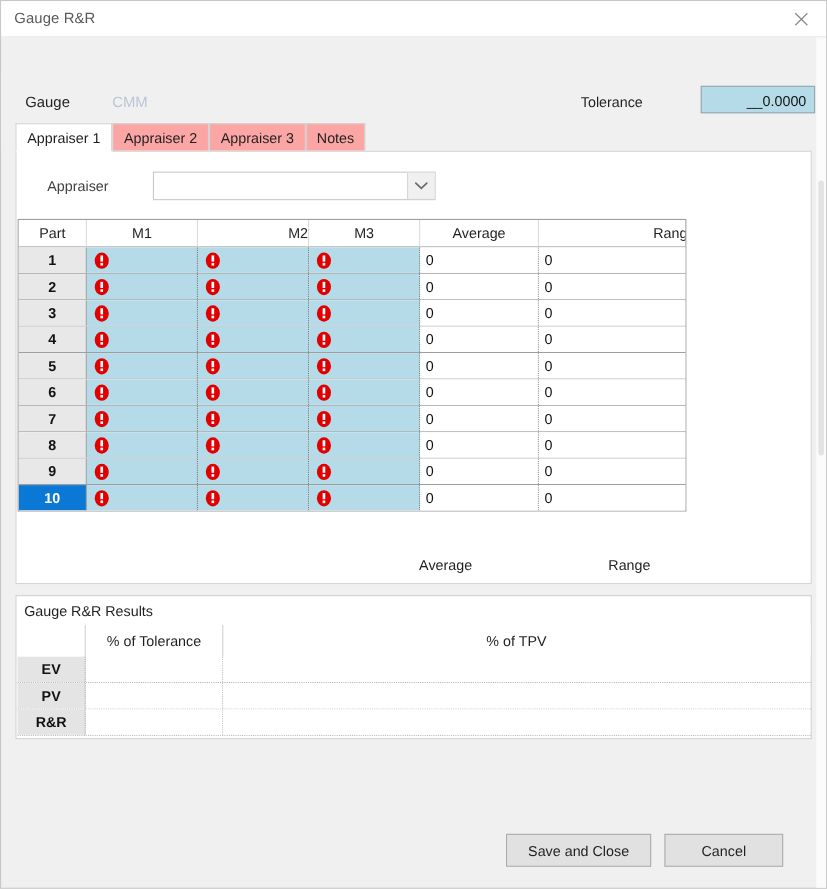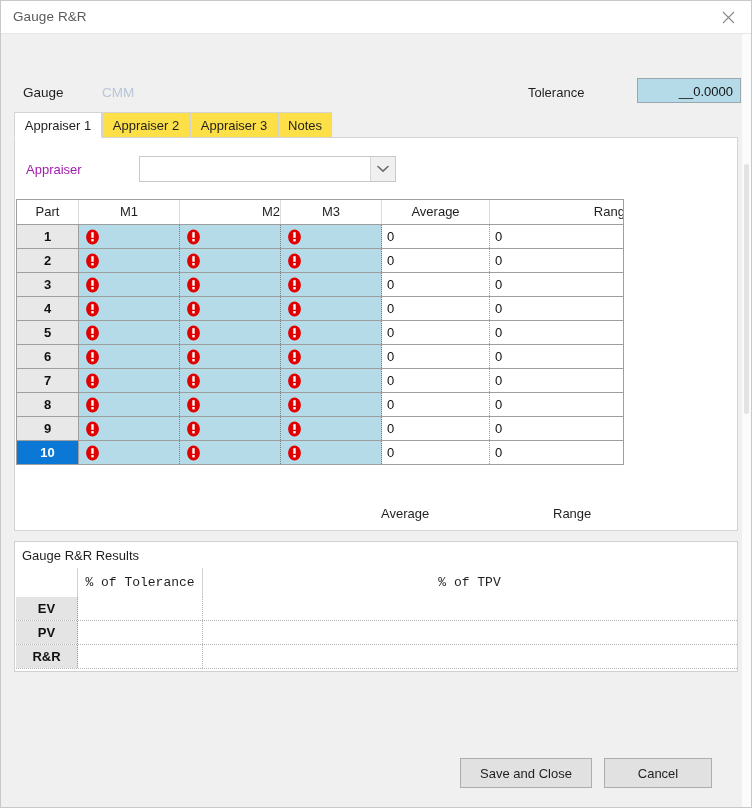--- a/index.html
+++ b/index.html
@@ -96,21 +96,21 @@
   #tabstrip {
     position: absolute;
     left: 13px; top: 111px;
     width: 724px; height: 26px;
   }
   .tab {
     position: absolute;
     top: 0;
     height: 26px;
     box-sizing: border-box;
-    background: #fde047;
+    background: #fca5a5;
     border: 1px solid #d4d4d4;
     border-bottom: none;
     font-size: 13px;
     color: #1f1f1f;
     display: flex;
     align-items: center;
     justify-content: center;
     cursor: default;
   }
   .tab.active {
@@ -124,23 +124,23 @@
     left: 13px; top: 136px;
     width: 724px; height: 394px;
     background: #ffffff;
     border: 1px solid #d4d4d4;
     box-sizing: border-box;
   }
 
   
   #appraiser-label {
     position: absolute;
-    left: 11px; top: 24px;
-    font-size: 13px;
-    color: #a21caf;
+    left: 28px; top: 24px;
+    font-size: 13px;
+    color: #404040;
   }
   #appraiser-select {
     position: absolute;
     left: 124px; top: 18px;
     width: 257px; height: 26px;
     background: #ffffff;
     border: 1px solid #c8c8c8;
     box-sizing: border-box;
   }
   #appraiser-select .arrowbox {
@@ -260,21 +260,20 @@
   #results-table {
     position: absolute;
     left: 1px; top: 26px;
     width: 721px; height: 120px;
   }
   #res-head {
     position: relative;
     height: 29px;
     background: #ffffff;
     box-sizing: border-box;
-    font-family: Liberation Mono, monospace;
   }
   .rhcell {
     position: absolute;
     top: 0; height: 29px;
     line-height: 29px;
     text-align: center;
     font-size: 13px;
     color: #1f1f1f;
     box-sizing: border-box;
     border-right: 1px solid #d2d2d2;

